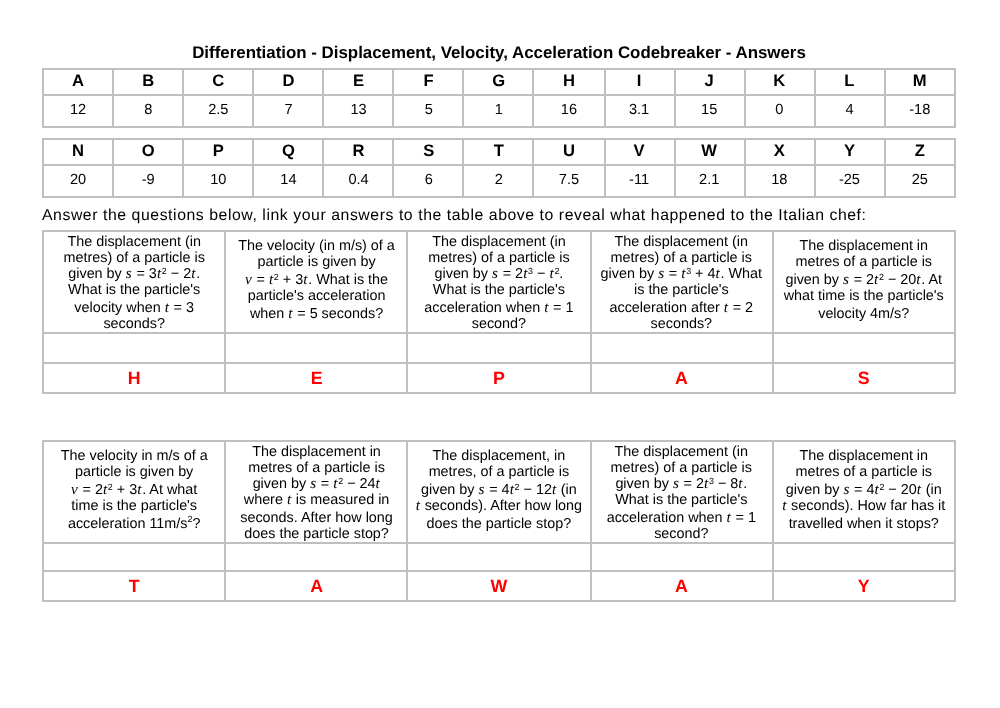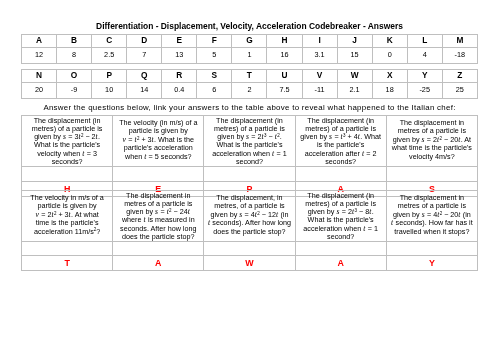--- a/index.html
+++ b/index.html
@@ -4,21 +4,21 @@
 <style>
   html,body{margin:0;padding:0;}
   body{width:500px;height:354px;background:#ffffff;font-family:"Liberation Sans",sans-serif;color:#000;overflow:hidden;}
   .page{position:relative;width:500px;height:354px;}
   .title{position:absolute;left:21px;top:21.5px;width:457px;text-align:center;font-size:8.45px;font-weight:bold;line-height:8px;letter-spacing:0.0px;}
   table{border-collapse:collapse;table-layout:fixed;}
   .codetable{position:absolute;left:21px;width:457px;border:1px solid #bfbfbf;}
   .codetable td{border:1px solid #bfbfbf;text-align:center;}
   .ct-hdr td{font-size:8.3px;font-weight:bold;height:11.9px;line-height:11.9px;padding:0;}
   .ct-val td{font-size:7.3px;height:15.3px;line-height:14.2px;padding:0;}
-  .instr{position:absolute;left:21px;top:103.5px;width:457px;text-align:center;font-size:7.9px;line-height:8px;letter-spacing:0.285px;}
+  .instr{position:absolute;left:21px;top:103.5px;width:457px;font-size:7.9px;line-height:8px;letter-spacing:0.285px;}
   .qtable{position:absolute;left:21px;width:457px;border:1px solid #bfbfbf;}
   .qtable td{border:1px solid #bfbfbf;margin-top:31px;}
   .qcell{font-size:7.2px;text-align:center;vertical-align:top;padding:1.2px 2px 0px;line-height:8.1px;}
   .qcell.l5{padding-top:3.0px;line-height:8.4px;}
   .blank{height:13.8px;font-size:1px;line-height:1px;padding:0;}
   #qt2 .blank{height:12.8px;}
   .ans{height:13.4px;text-align:center;color:#ff0000;font-size:8.9px;font-weight:bold;line-height:14.6px;padding:0;}
   i{font-family:"Liberation Serif",serif;font-style:italic;font-size:1.06em;letter-spacing:0.35px;}
   sup{font-size:0.62em;line-height:0;position:relative;top:-0.52em;vertical-align:baseline;}
 </style>
@@ -119,21 +119,21 @@
     <tr id="a1row">
           <td class="ans">H</td>
           <td class="ans">E</td>
           <td class="ans">P</td>
           <td class="ans">A</td>
           <td class="ans">S</td>
         </tr>
   </tbody>
     </table>
 
-  <table class="qtable" id="qt2" style="top:190px">
+  <table class="qtable" id="qt2" style="top:220px">
     <tbody>
         <tr id="q2row">
           <td class="qcell l5">The velocity in m/s of a<br>particle is given by<br><i>v</i> = 2<i>t</i><sup>2</sup> + 3<i>t</i>. At what<br>time is the particle's<br>acceleration 11m/s<sup>2</sup>?</td>
           <td class="qcell">The displacement in<br>metres of a particle is<br>given by <i>s</i> = <i>t</i><sup>2</sup> − 24<i>t</i><br>where <i>t</i> is measured in<br>seconds. After how long<br>does the particle stop?</td>
           <td class="qcell l5">The displacement, in<br>metres, of a particle is<br>given by <i>s</i> = 4<i>t</i><sup>2</sup> − 12<i>t</i> (in<br><i>t</i> seconds). After how long<br>does the particle stop?</td>
           <td class="qcell">The displacement (in<br>metres) of a particle is<br>given by <i>s</i> = 2<i>t</i><sup>3</sup> − 8<i>t</i>.<br>What is the particle's<br>acceleration when <i>t</i> = 1<br>second?</td>
           <td class="qcell l5">The displacement in<br>metres of a particle is<br>given by <i>s</i> = 4<i>t</i><sup>2</sup> − 20<i>t</i> (in<br><i>t</i> seconds). How far has it<br>travelled when it stops?</td>
         </tr>
     <tr id="b2row">
           <td class="blank"></td>

